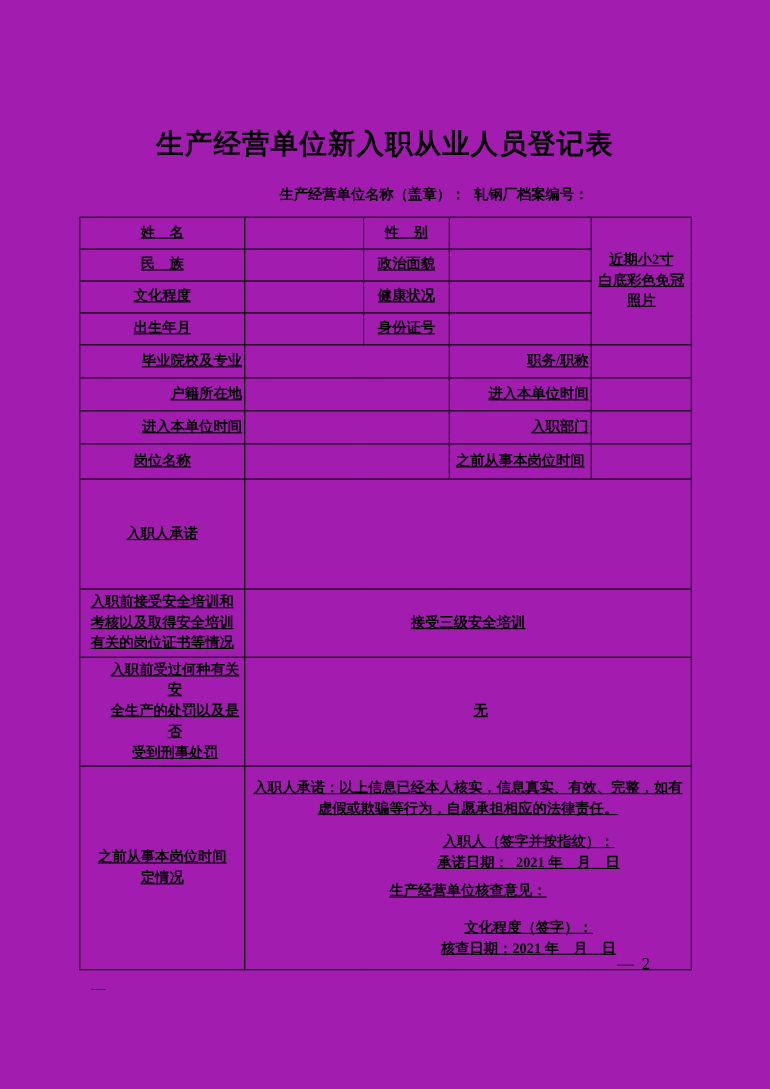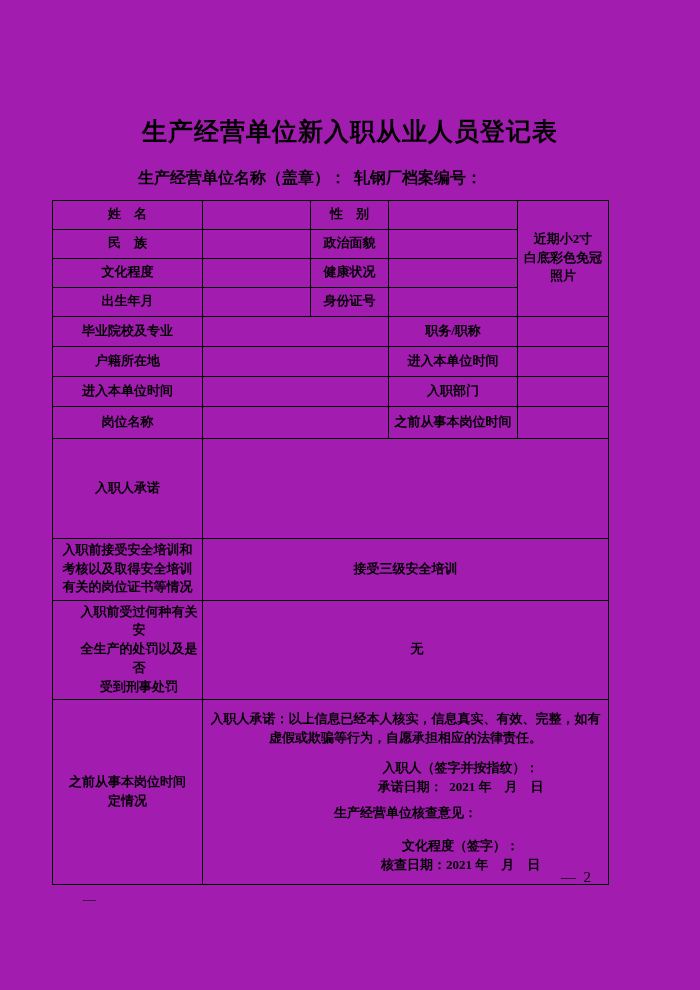--- a/index.html
+++ b/index.html
@@ -9,35 +9,35 @@
     font-family: "Liberation Serif", "DejaVu Serif", serif;
   }
   .page { position: relative; width: 700px; height: 990px; overflow: hidden; background: #a21caf; }
 
   .doc-title {
     margin: 0; padding-top: 116px; text-align: center;
     font-size: 25px; font-weight: bold; letter-spacing: 1px; line-height: 1.3;
   }
 
   .header-line {
-    display: flex; justify-content: center; align-items: baseline;
-    margin: 19px 165px 11px 85px; font-size: 16px; font-weight: bold;
+    display: flex; justify-content: flex-end; align-items: baseline;
+    margin: 19px 165px 11px 85px; font-size: 13px; font-weight: bold;
   }
   .unit-value { margin-left: 8px; }
 
-  table.form-table { border-collapse: collapse; table-layout: fixed; margin-left: 52px; width: 556px; }
+  table.form-table { border-collapse: collapse; table-layout: fixed; margin-left: 72px; width: 556px; text-decoration: underline; }
   .form-table td {
     border: 1px solid #000; font-size: 13px; font-weight: bold;
     text-align: center; vertical-align: middle; padding: 2px 2px; line-height: 1.45;
   }
   .pre { white-space: pre-line; }
   .photo-cell { font-size: 12px; line-height: 1.5; }
 
   tr.r-basic td   { height: 29px; }
-  tr.r-mid td     { height: 30px; }
+  tr.r-mid td     { height: 30px; text-align: right; }
   tr.r-pos td     { height: 32px; }
   tr.r-history td { height: 100px; }
   tr.r-training td{ height: 62px; }
   tr.r-punish td  { height: 63px; padding-left: 25px; }
   tr.r-verify td  { height: 185px; }
 
   td.verify-content { text-align: center; vertical-align: top; padding: 10px 7px 8px 7px; }
   .commitment { line-height: 1.45; }
   .indent { margin-left: 110px; white-space: pre; }
   .review-title { margin-top: 7px; white-space: pre; }

